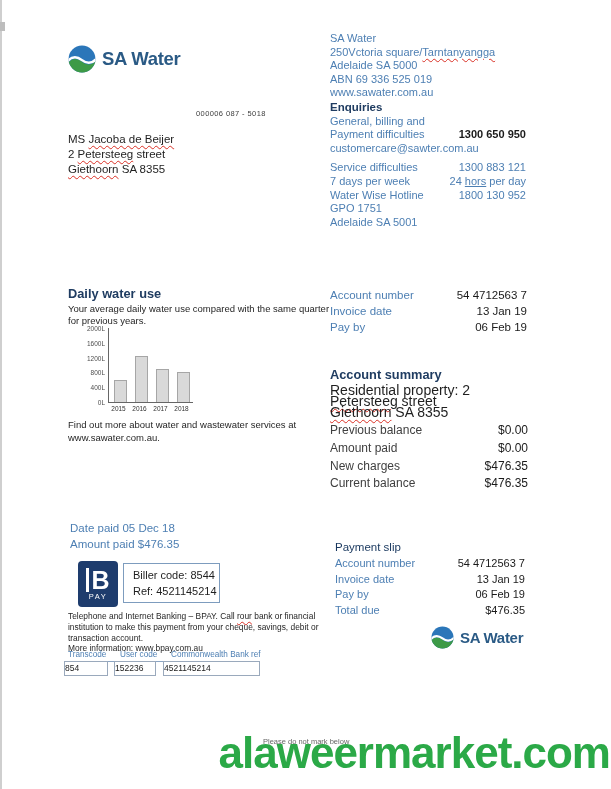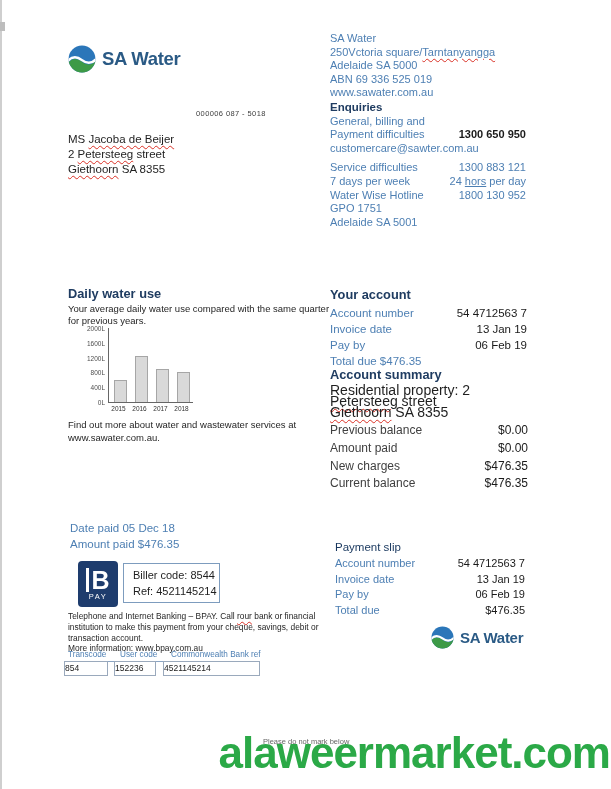--- a/index.html
+++ b/index.html
@@ -166,34 +166,32 @@
     <div class="chart-x">
         <span>2015</span>
         <span>2016</span>
         <span>2017</span>
         <span>2018</span>
       </div>
   </div>
   <div class="abs chart-footer">Find out more about water and wastewater services at www.sawater.com.au.</div>
 
   <div class="abs your-account">
-    <div class="h1 title">Your account</div>
     <div class="acct-row">
       <span class="lbl">Account number</span>
       <span class="val">54 4712563 7</span>
     </div>
     <div class="acct-row">
       <span class="lbl">Invoice date</span>
       <span class="val">13 Jan 19</span>
     </div>
     <div class="acct-row">
       <span class="lbl">Pay by</span>
       <span class="val">06 Feb 19</span>
     </div>
-    <div class="total-due">Total due $476.35</div>
   </div>
 
   <div class="abs acct-summary">
     <div class="h1">Account summary</div>
     <div class="property">
       <span>Residential property: 2 </span><span class="sq">Petersteeg</span><span> street</span><br>
       <span class="sq">Giethoorn</span><span> SA 8355</span>
     </div>
     <div class="sum-row">
       <span class="lbl">Previous balance</span>

